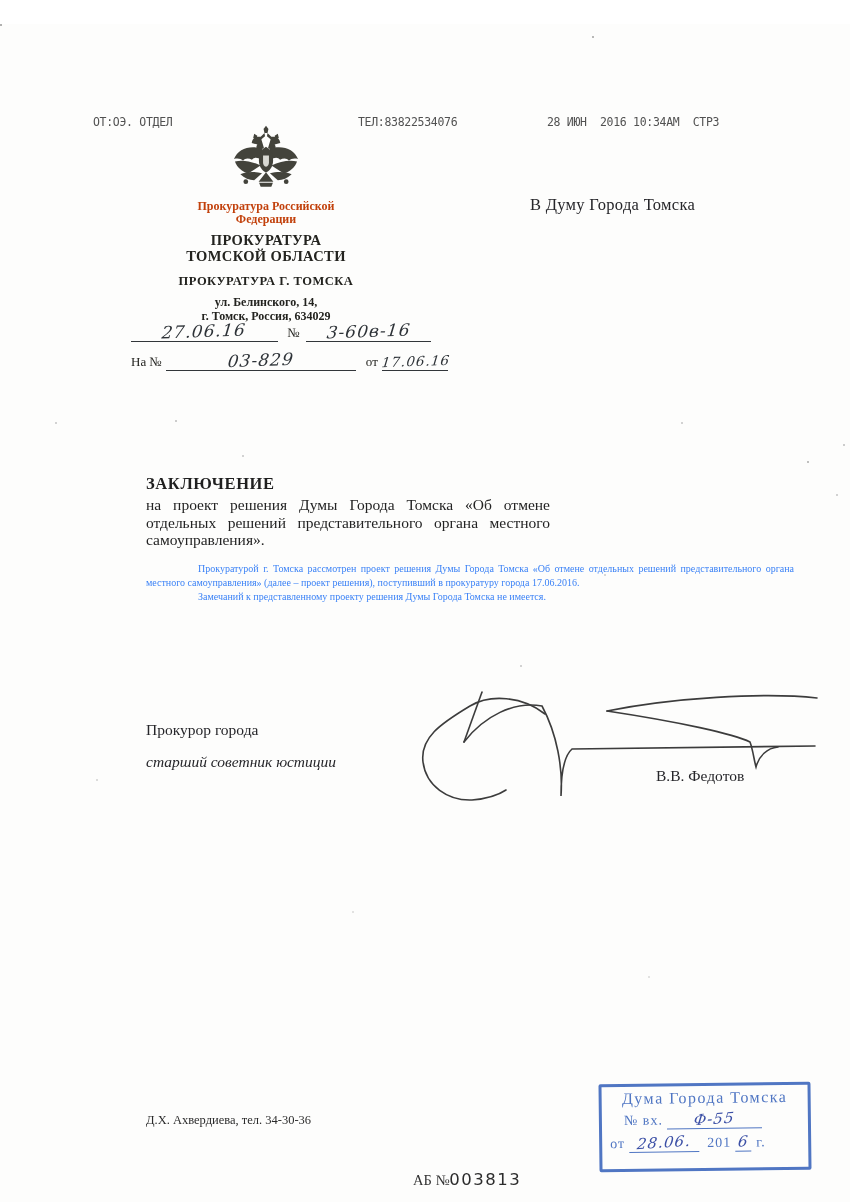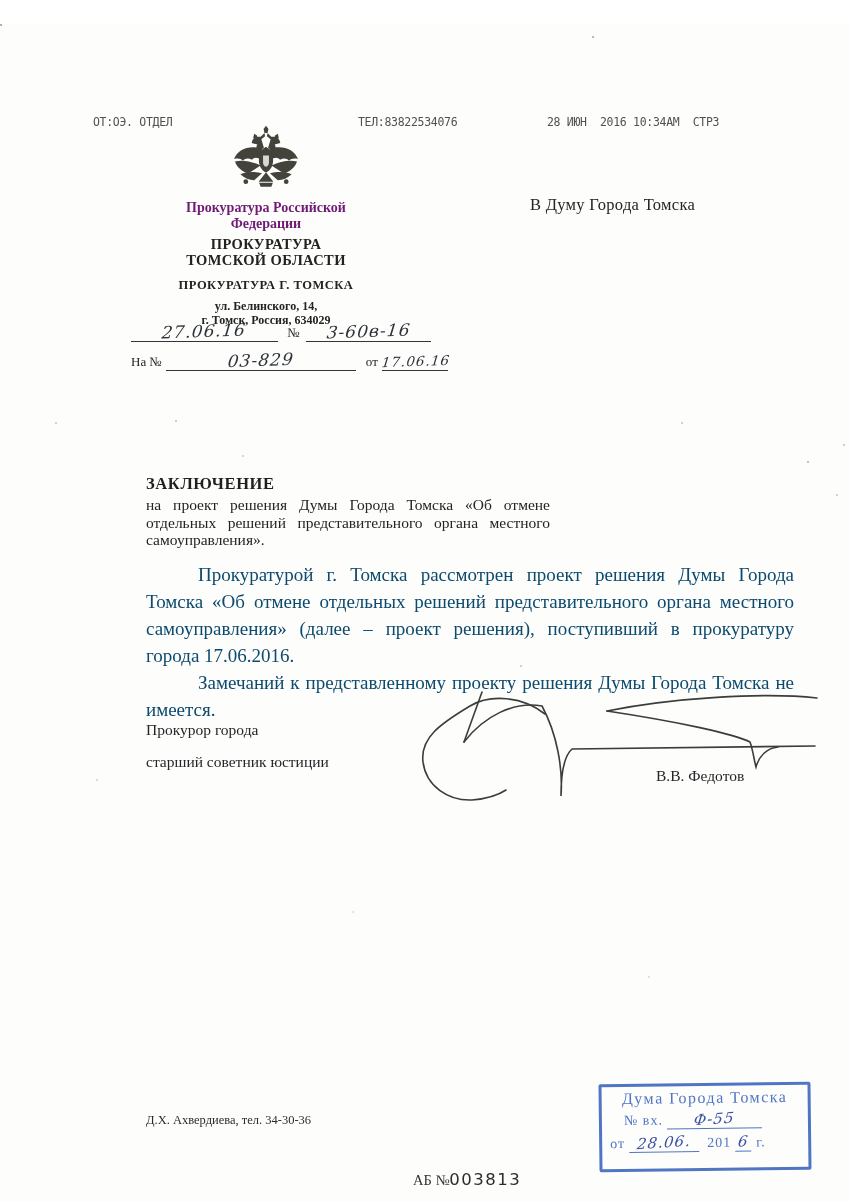--- a/index.html
+++ b/index.html
@@ -8,41 +8,41 @@
     background:#fdfdfc; overflow:hidden;
     font-family:"Liberation Serif", serif; color:#2d2d2d;margin-top:24px;
   }
   .abs { position:absolute; }
 
   
   .fax { font-family:"DejaVu Sans Mono", monospace; font-size:11.5px; color:#515151; white-space:pre; letter-spacing:-0.3px; }
 
   
   .letterhead { left:148px; top:101px; width:236px; text-align:center; }
-  .lh-parent { font-weight:bold; font-size:14px; line-height:1.12; margin-top:4px; color:#701a75; }
+  .lh-parent { font-weight:bold; font-size:12px; line-height:1.12; margin-top:4px; color:#c2410c; }
   .lh-region { font-weight:bold; font-size:14.5px; line-height:1.1; margin-top:6px; letter-spacing:0.4px; color:#23231f; }
   .lh-city { font-weight:bold; font-size:12.5px; margin-top:9px; letter-spacing:0.5px; color:#23231f; }
   .lh-addr { font-weight:bold; font-size:12px; line-height:1.15; margin-top:7px; color:#23231f; }
 
   
   .req-row { display:flex; align-items:flex-end; }
   .ucell { border-bottom:1.5px solid #32363a; text-align:center; }
   .hw {
     font-family:"DejaVu Serif", serif; font-style:italic; color:#2e3338;
     display:inline-block; transform:skewX(-8deg) rotate(-2deg); letter-spacing:1px;
   }
   .plabel { font-size:13px; color:#23231f; padding:0 4px 1px 0; }
 
   .recipient { left:530px; top:171px; font-size:16.5px; color:#26262a; letter-spacing:0.3px; }
 
   .title-block { left:146px; top:450px; width:404px; }
   .doc-title { font-weight:bold; font-size:16.5px; letter-spacing:0.6px; color:#1f1f1f; }
   .doc-subtitle { font-size:15.5px; line-height:1.14; text-align:justify; margin-top:2px; color:#242424; }
 
-  .body-text { left:146px; top:538px; width:648px; font-size:19px; line-height:1.42; text-align:justify; color:#0c4a6e; }
+  .body-text { left:146px; top:538px; width:648px; font-size:10px; line-height:1.42; text-align:justify; color:#3b82f6; }
   .body-text p { margin:0; text-indent:52px; }
 
   .sig-label { font-size:15.5px; color:#26262a; }
   .sig-name { left:656px; top:743px; font-size:15.5px; color:#26262a; }
 
   .executor { left:146px; top:1089px; font-size:12.5px; color:#2b2b2b; }
 
   
   .stamp {
     left:599px; top:1059px; width:212px; height:88px;
@@ -138,21 +138,21 @@
     <div class="doc-title">ЗАКЛЮЧЕНИЕ</div>
     <div class="doc-subtitle">на проект решения Думы Города Томска «Об отмене отдельных решений представительного органа местного самоуправления».</div>
   </div>
 
   <div class="abs body-text">
     <p>Прокуратурой г. Томска рассмотрен проект решения Думы Города Томска «Об отмене отдельных решений представительного органа местного самоуправления» (далее – проект решения), поступивший в прокуратуру города 17.06.2016.</p>
     <p>Замечаний к представленному проекту решения Думы Города Томска не имеется.</p>
   </div>
 
   <div class="abs sig-label" style="left:146px; top:697px;">Прокурор города</div>
-  <div class="abs sig-label" style="left:146px; top:729px;">старший советник юстиции</div>
+  <div class="abs sig-label" style="left:146px; top:729px;font-style:italic;">старший советник юстиции</div>
   <div class="abs sig-name">В.В. Федотов</div>
 
   <div class="abs" style="left:412px; top:652px;">
     <svg width="410" height="140" viewBox="0 0 410 140" fill="none" aria-hidden="true">
       <g stroke="#3c3c3c" stroke-width="1.6" stroke-linecap="round">
         <path d="M133,38 C110,20 78,18 58,30 C28,48 8,62 11,86 C14,110 36,125 60,124 C72,123 85,120 94,114"></path>
         <path d="M70,16 L52,66"></path>
         <path d="M52,66 C72,40 102,25 130,30 C145,58 151,92 149,120 C149,96 152,80 160,73 L403,70"></path>
         <path d="M195,35 C260,22 352,16 405,22"></path>
         <path d="M195,35 C268,46 322,58 338,66 C341,74 342,84 344,91 C347,80 355,72 366,71"></path>

